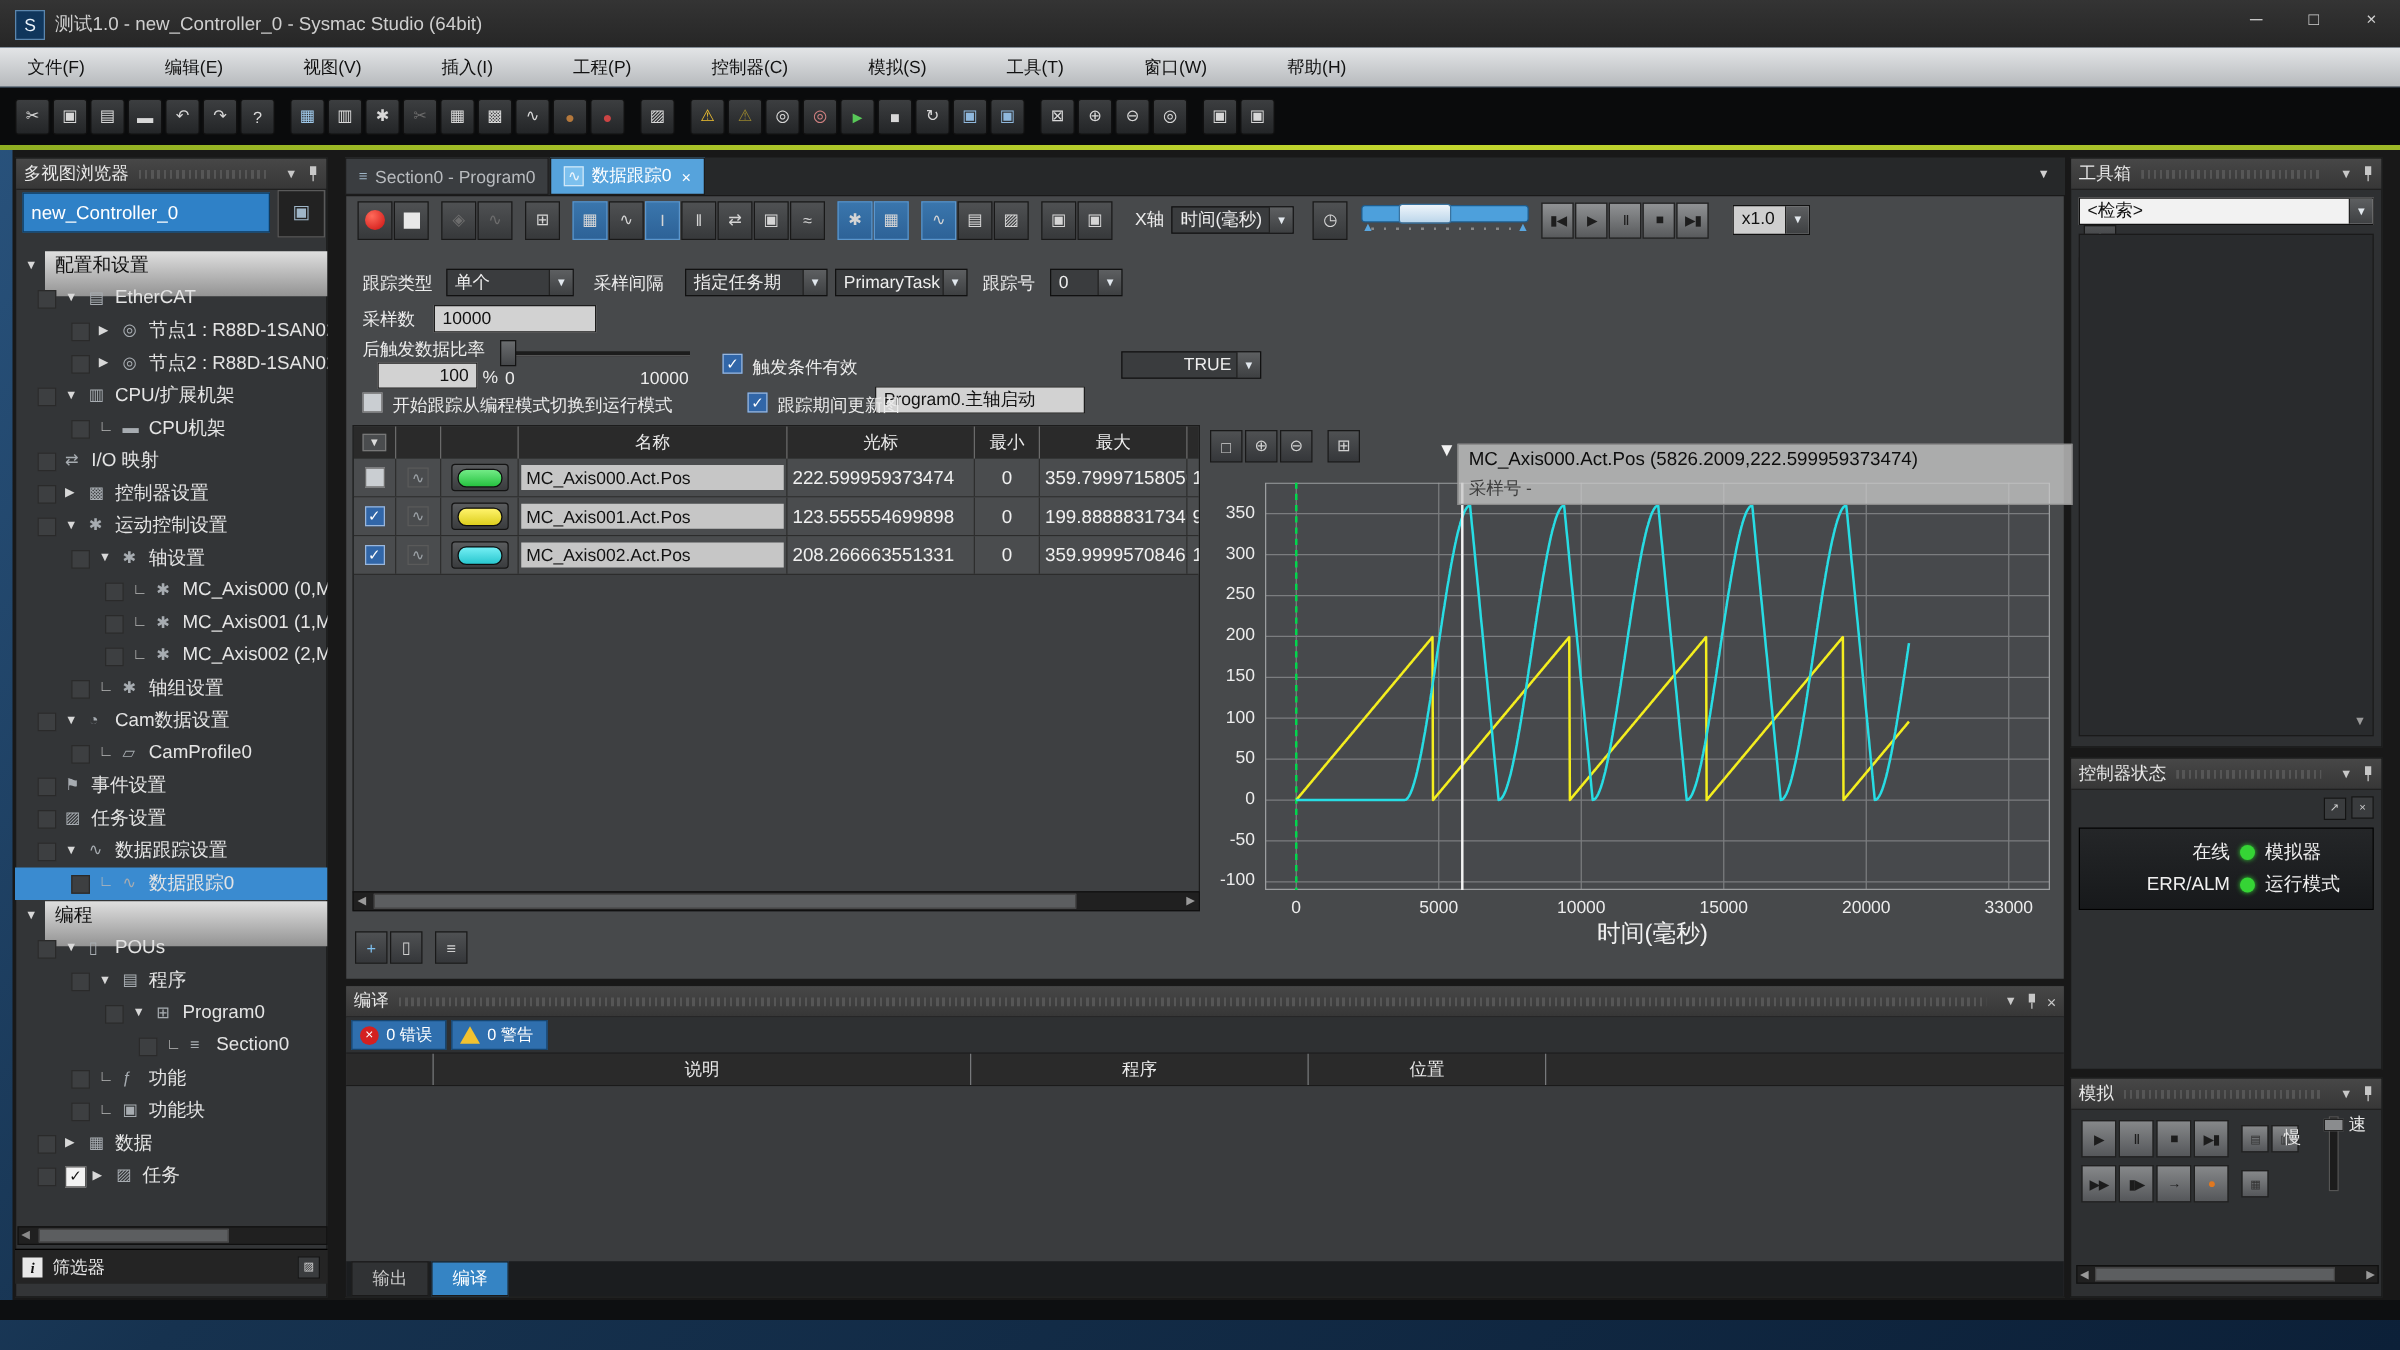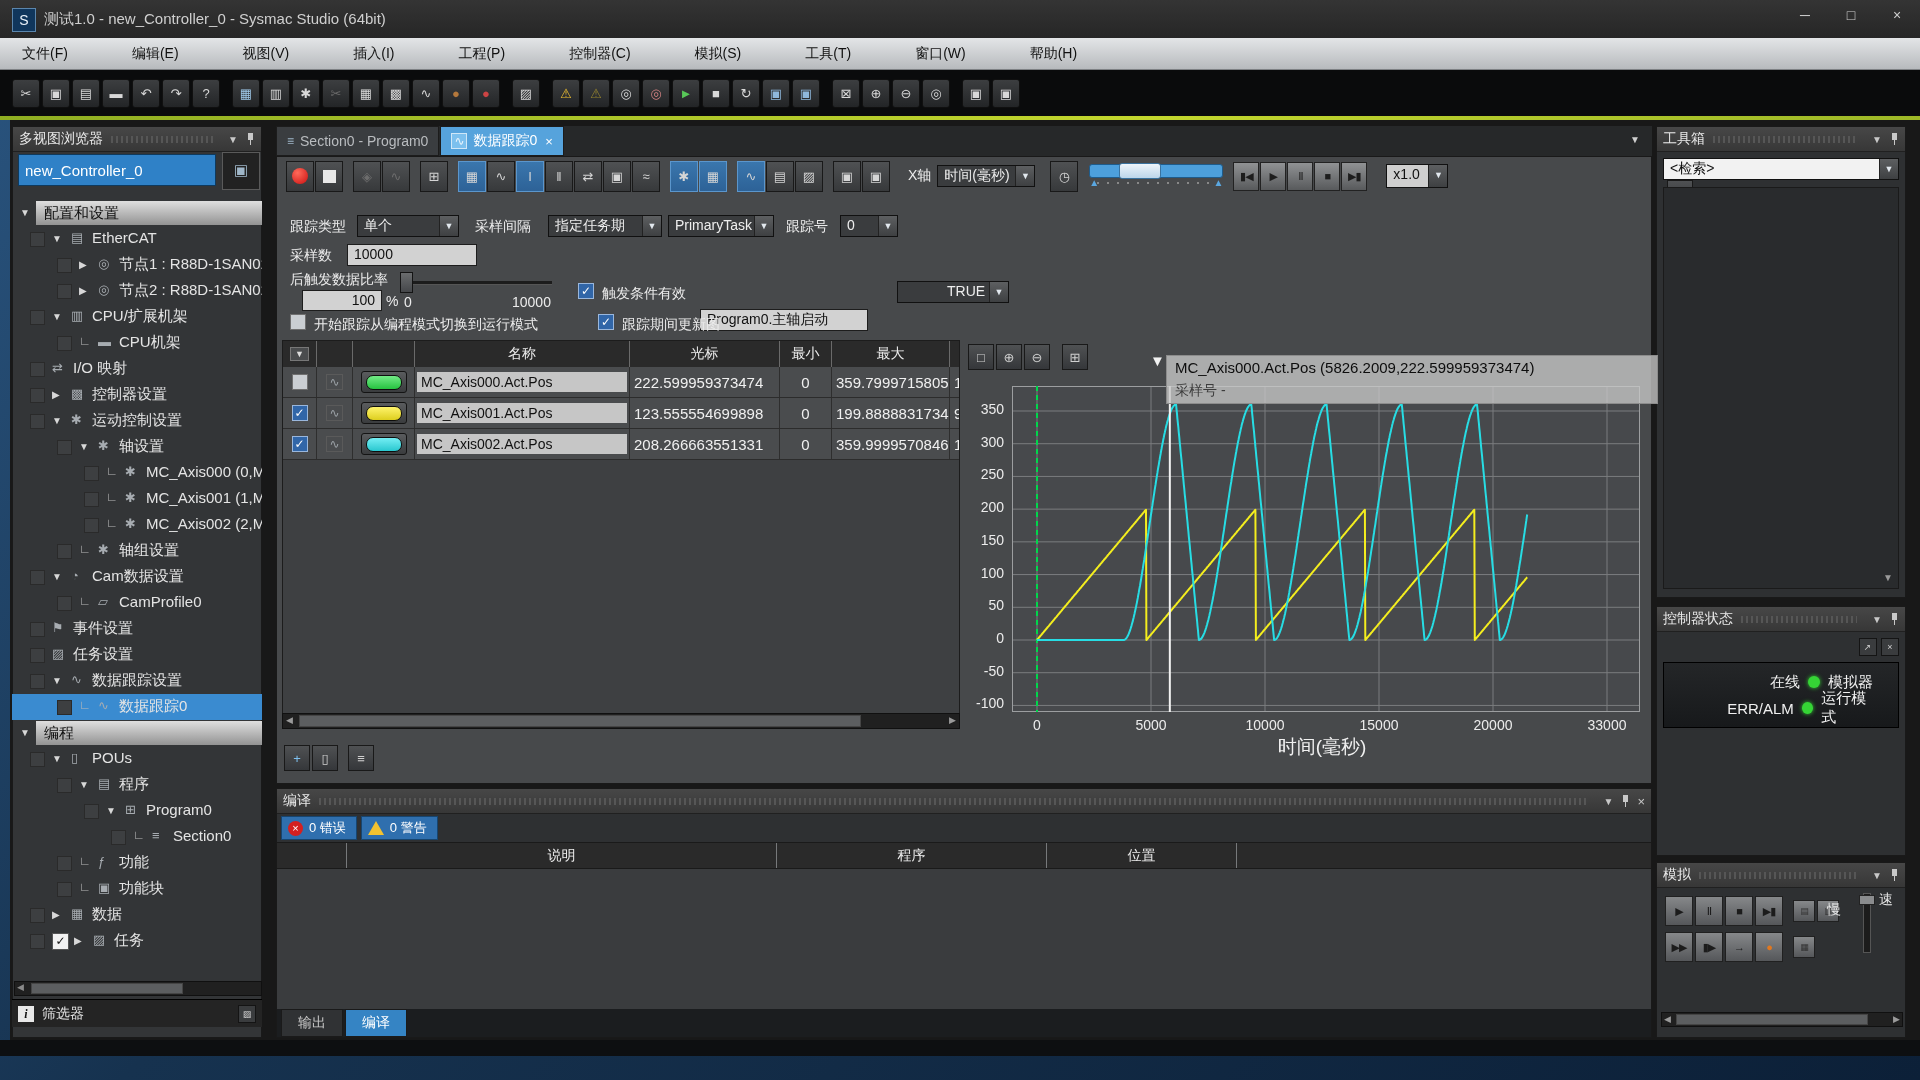--- a/index.html
+++ b/index.html
@@ -31,21 +31,21 @@
   .ctl-field{left:18px;top:154px;width:198px;height:32px;background:#2f81c7;border:1px solid #0f3a5e;color:#fff;font-size:15px;line-height:32px;padding-left:6px;box-sizing:border-box;}
   .ctl-btn{left:222px;top:152px;width:36px;height:36px;background:#222;border:1px solid #5a5a5a;color:#9fb6c8;text-align:center;line-height:34px;font-size:15px;}
   #tree{left:12px;top:200px;width:250px;height:778px;overflow:hidden;}
   .trow{position:relative;height:26px;color:#e4e4e4;font-size:15px;white-space:nowrap;}
   .trow.sel{background:#3a8bd0;}
   .sq{position:absolute;width:13px;height:13px;background:#3d3f41;border:1px solid #2a2a2a;top:6px;}
   .exp{position:absolute;color:#d8d8d8;font-size:10px;top:7px;}
   .lf{position:absolute;color:#b9b9b9;font-size:12px;top:4px;}
   .ticon{position:absolute;color:#a7acb1;font-size:13px;top:4px;}
   .tlabel{position:absolute;top:3px;}
-  .secbar{position:absolute;left:24px;right:0px;top:1px;height:24px;background:linear-gradient(#dfdfdf,#939393);color:#101010;font-size:15px;line-height:24px;padding-left:8px;}
+  .secbar{position:absolute;left:24px;right:0px;top:1px;height:36px;background:linear-gradient(#dfdfdf,#939393);color:#101010;font-size:15px;line-height:24px;padding-left:8px;}
   .tcb{position:absolute;top:5px;width:15px;height:15px;background:#f2f2f2;border:1px solid #555;color:#111;font-size:12px;text-align:center;line-height:14px;}
   .hscroll{background:#202020;border:1px solid #101010;}
   .thumb{position:absolute;background:#5c5e60;border:1px solid #454545;}
   .filterbar{left:12px;top:999px;width:250px;height:27px;background:#242424;border-top:1px solid #000;display:flex;align-items:center;}
   .iico{width:16px;height:16px;background:#e8e8e8;color:#111;font-size:12px;font-weight:bold;text-align:center;line-height:16px;margin:0 8px 0 6px;font-family:"Liberation Serif","DejaVu Serif",serif;font-style:italic;}
   
   .tabbar{left:276px;top:126px;width:1376px;height:30px;background:#262829;display:flex;align-items:flex-end;}
   .tab{height:28px;display:flex;align-items:center;padding:0 10px;font-size:14px;color:#b9bcbf;background:#3a3d40;border:1px solid #1c1c1c;margin-right:1px;}
   .tab.active{background:#56a3dc;color:#fff;}
   .tabic{font-size:12px;margin-right:6px;color:#9fb6c8;}
@@ -816,21 +816,21 @@
     <div class="phead">
       <span>控制器状态</span>
       <span class="dots"></span>
       <span class="hic">▼</span>
       <span class="pin"></span>
     </div>
     <div style="text-align:right;padding:4px 6px;">
       <span class="arrowbtn" style="display:inline-flex;width:16px;height:16px;">↗</span>
       <span class="arrowbtn" style="display:inline-flex;width:16px;height:16px;">×</span>
     </div>
-    <div id="ctlstatus" style="margin:2px 6px;background:linear-gradient(#242628,#17191b);border:1px solid #000;padding:6px 20px;">
+    <div id="ctlstatus" style="margin:2px 6px;background:linear-gradient(#242628,#17191b);border:1px solid #000;padding:6px 4px;">
         <div class="statrow">
           <span style="width: 116px; text-align: right; color: rgb(240, 240, 240); font-size: 15px;">在线</span>
           <span class="dot"></span>
           <span style="color: rgb(240, 240, 240); font-size: 15px;">模拟器</span>
         </div>
         <div class="statrow">
           <span style="width: 116px; text-align: right; color: rgb(240, 240, 240); font-size: 15px;">ERR/ALM</span>
           <span class="dot"></span>
           <span style="color: rgb(240, 240, 240); font-size: 15px;">运行模式</span>
         </div>

